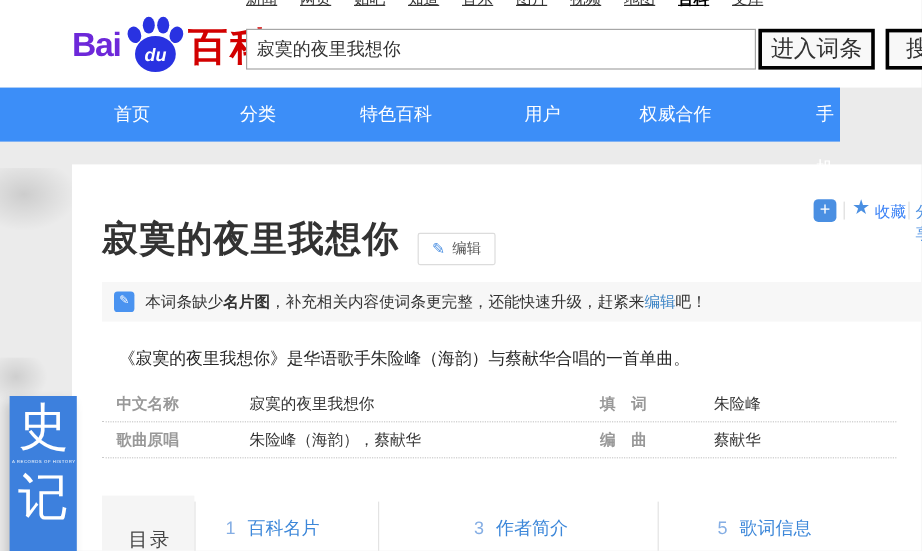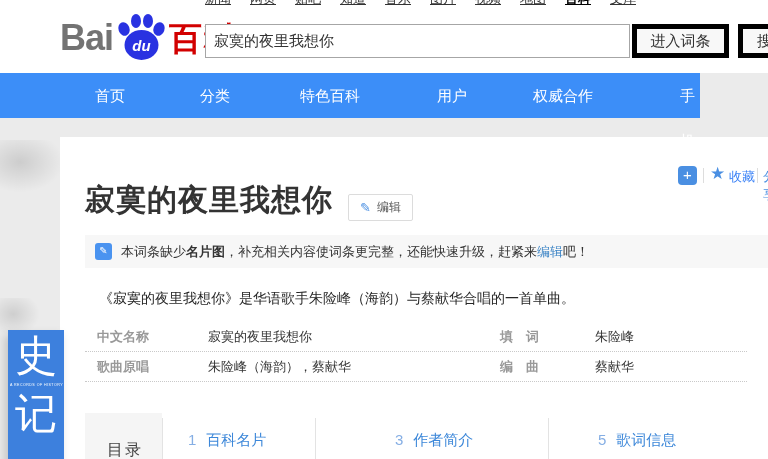--- a/index.html
+++ b/index.html
@@ -7,29 +7,29 @@
     font-family:"Liberation Sans","DejaVu Sans",sans-serif; }
 
   
   .header { position:absolute; left:0; top:0; width:768px; height:73px; background:#fff; }
   .toplinks { position:absolute; left:205px; top:-10px; display:flex; gap:19px;
     font-size:13px; line-height:18px; }
   .toplinks a { color:#333; text-decoration:underline; cursor:pointer; }
   .toplinks a.active { color:#000; font-weight:bold; }
 
   .logo { position:absolute; left:60px; top:10px; display:flex; align-items:flex-end; }
-  .logo .bai { color:#737373; font-weight:bold; font-size:36px; line-height:44px; letter-spacing:-1px; }
+  .logo .bai { color:#6d28d9; font-weight:bold; font-size:28px; line-height:44px; letter-spacing:-1px; }
   .logo .paw { width:52px; height:50px; margin:0 2px; position:relative; top:3px; }
   .logo .baike { color:#d20000; font-weight:bold; font-size:33px; line-height:42px; letter-spacing:2px; }
 
   .search-input { position:absolute; left:205px; top:24px; width:425px; height:34px;
     border:1px solid #a6a6a6; font-size:15px; padding:0 8px; color:#333; background:#fff; outline:none;
     font-family:"Liberation Sans","DejaVu Sans",sans-serif; }
-  .btn-gray { position:absolute; top:24px; height:34px; background:#f8f8f8; border:5px solid #000000;
-    font-size:15px; color:#333; display:flex; align-items:center; justify-content:center; cursor:pointer; }
+  .btn-gray { position:absolute; top:24px; height:34px; background:#f8f8f8; border:3px solid #000000;
+    font-size:19px; color:#333; display:flex; align-items:center; justify-content:center; cursor:pointer; }
   .btn-enter { left:632px; width:97px; }
   .btn-search { left:738px; width:97px; justify-content:flex-start; padding-left:14px; }
 
   
   .nav { position:absolute; left:0; top:73px; width:700px; height:45px; background:#3c8ef8; }
   .nav span { position:absolute; top:0; line-height:45px; color:#fff; font-size:15px; cursor:pointer; }
 
   
   .card { position:absolute; left:60px; top:137px; width:708px; height:322px; background:#fff; }
 

